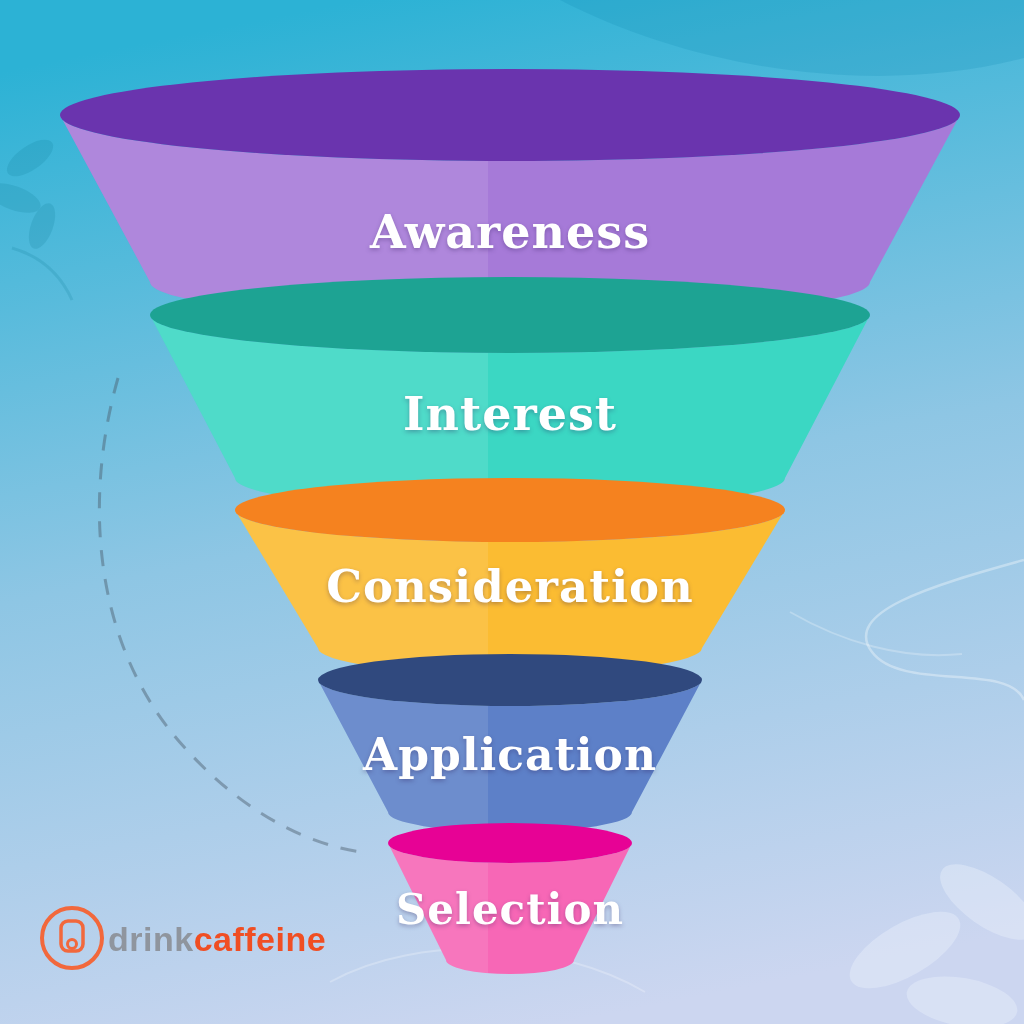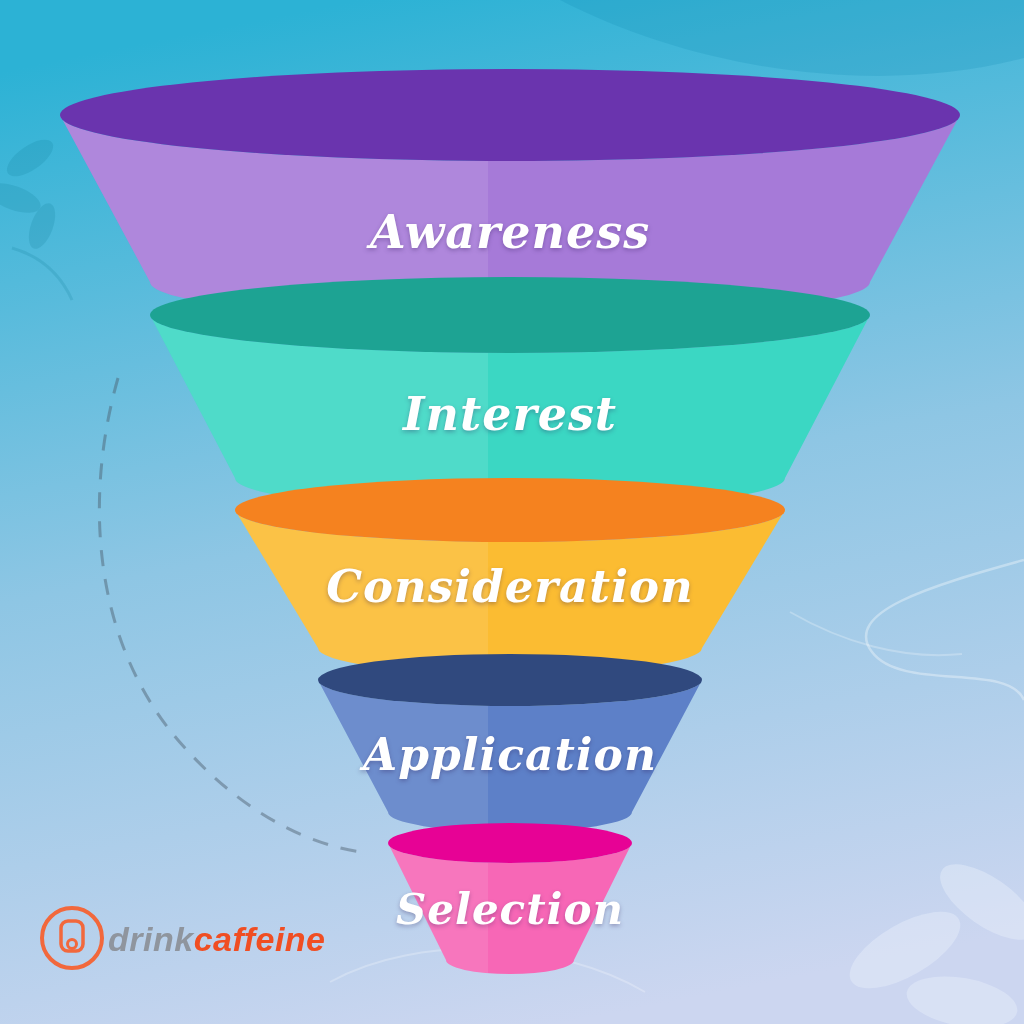--- a/index.html
+++ b/index.html
@@ -1,19 +1,18 @@
 <!DOCTYPE html>
 <html><head>
 <meta charset="utf-8">
 <style>
   html,body{margin:0;padding:0;background:#e8eef6;}
   .canvas{
     width:1024px;height:1024px;position:relative;overflow:hidden;
     font-family:"Liberation Sans",sans-serif;
-    font-style:italic;
   }
   .canvas svg{display:block;width:1024px;height:1024px;}
   .stage-label{
     font-family:"DejaVu Serif",serif;
     font-weight:bold;
     fill:#ffffff;
     filter:drop-shadow(0 2px 2px rgba(40,20,80,0.30));
     letter-spacing:1px;
   }
   .logo-text{

